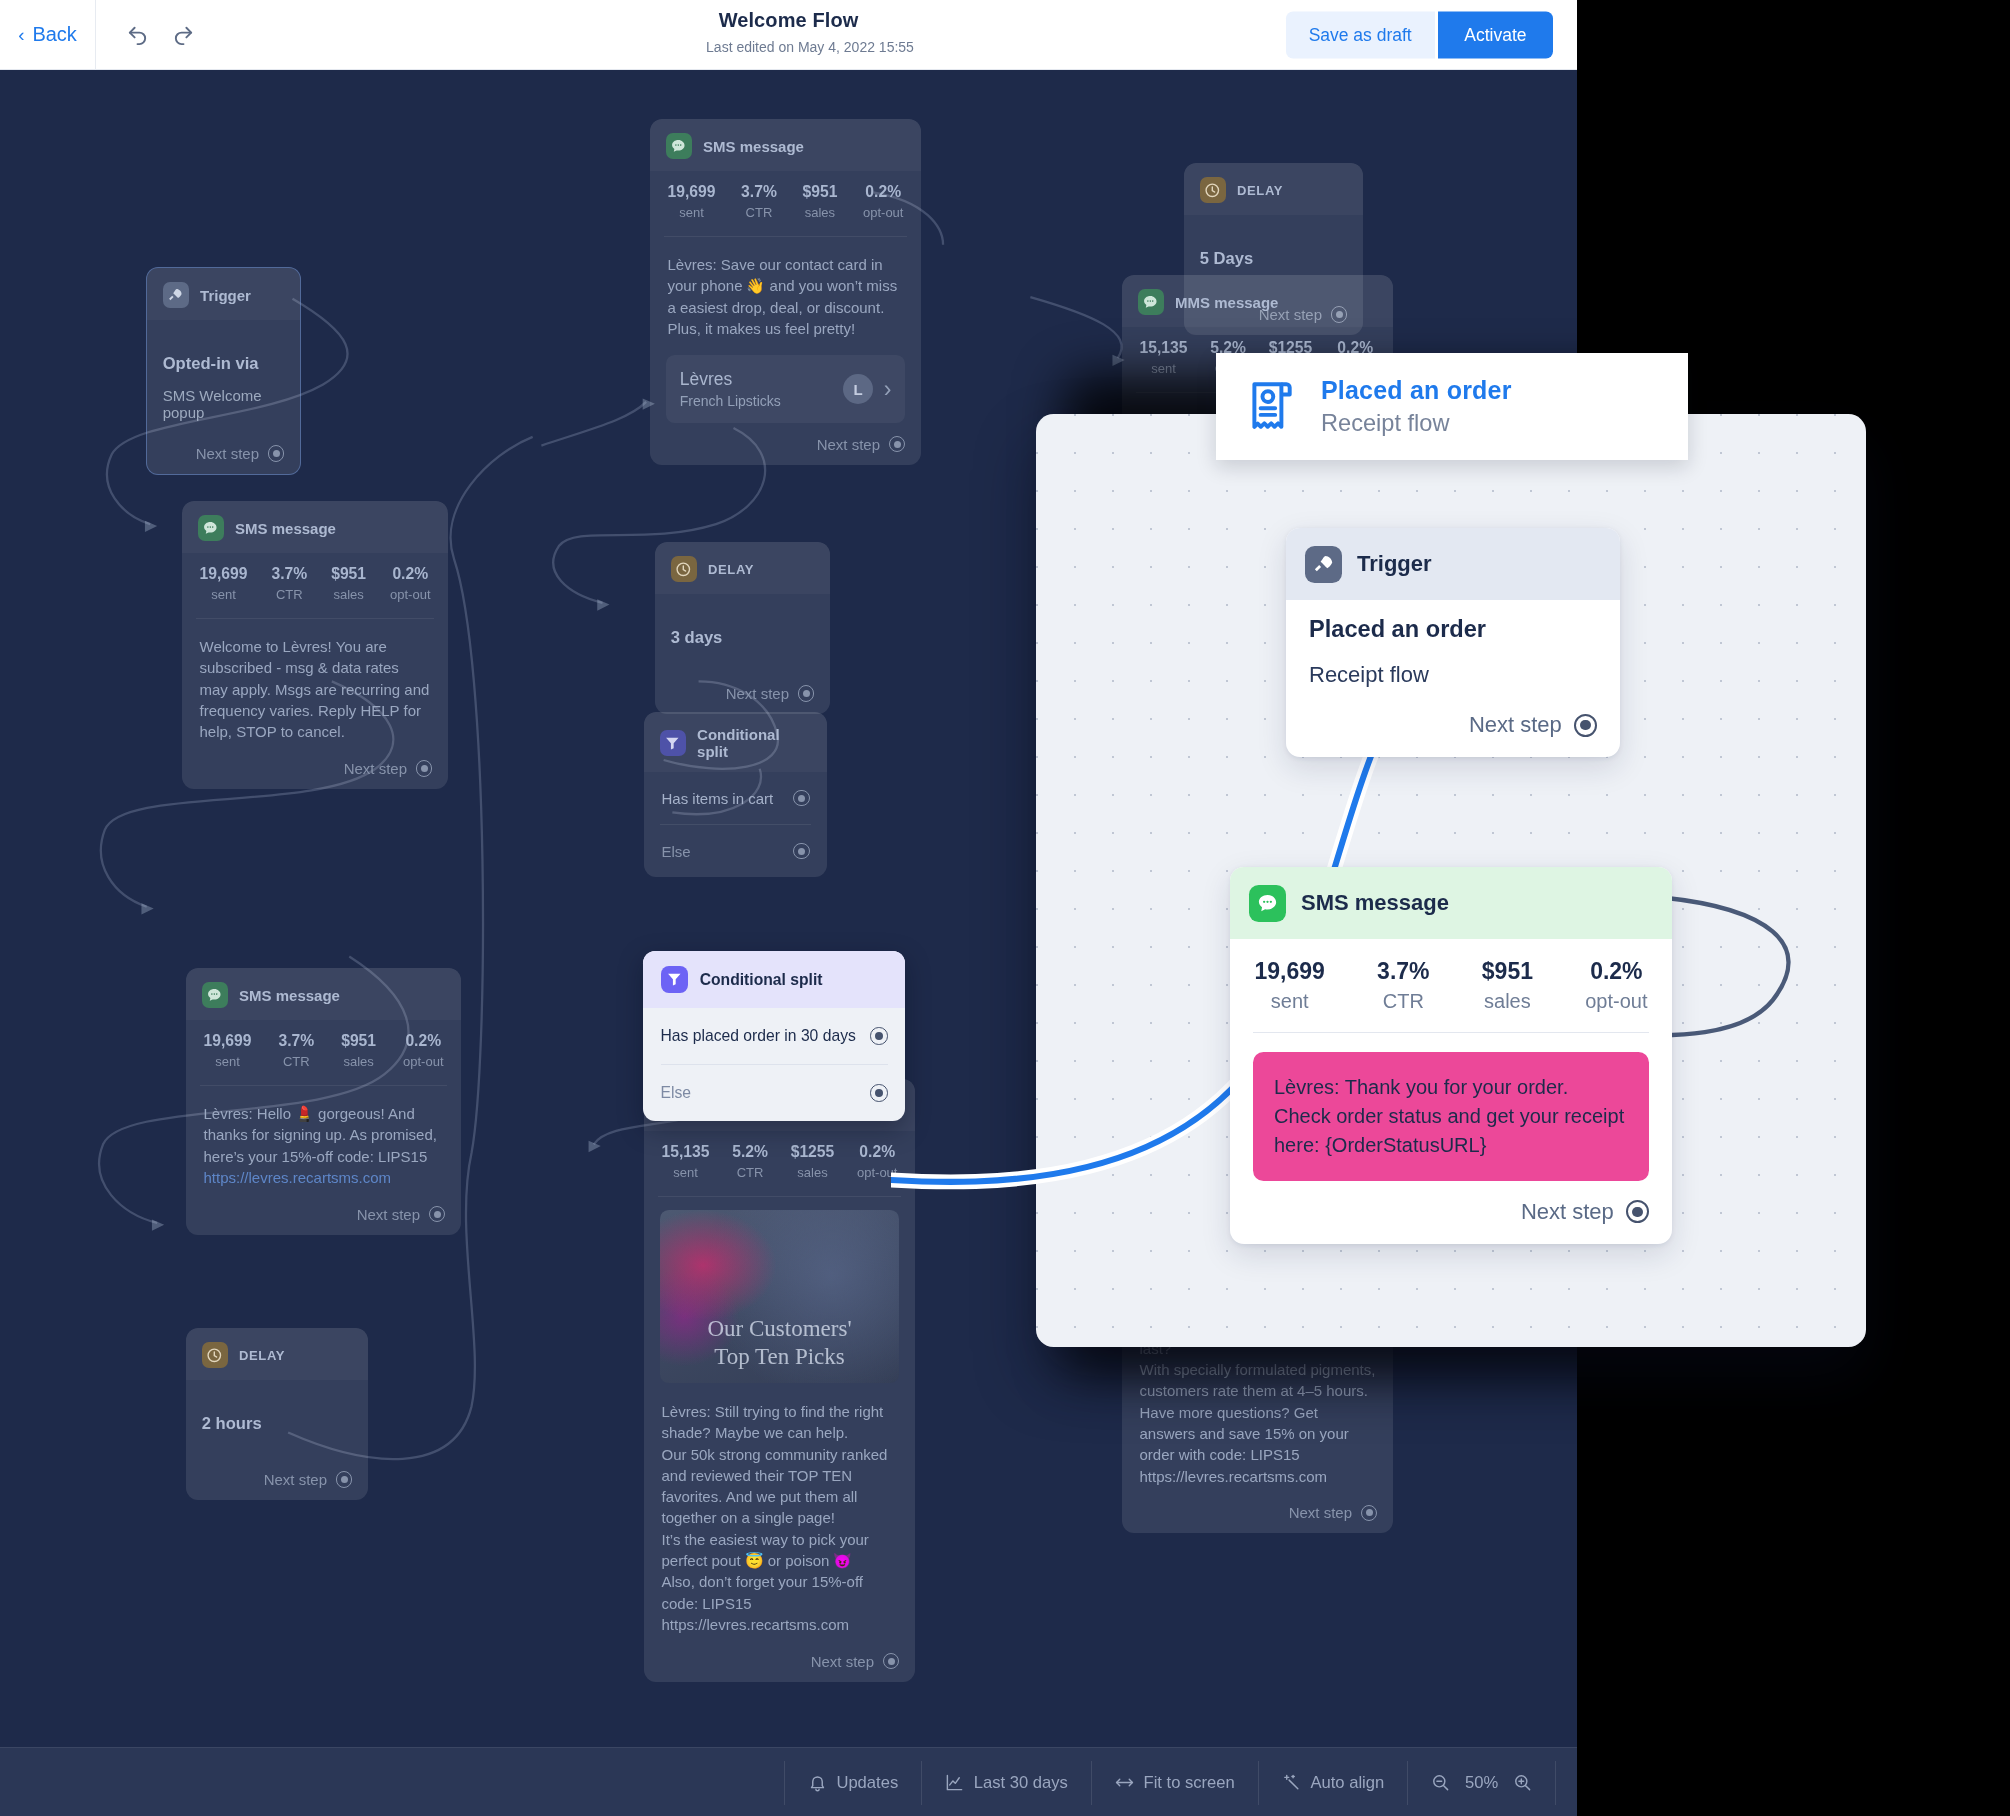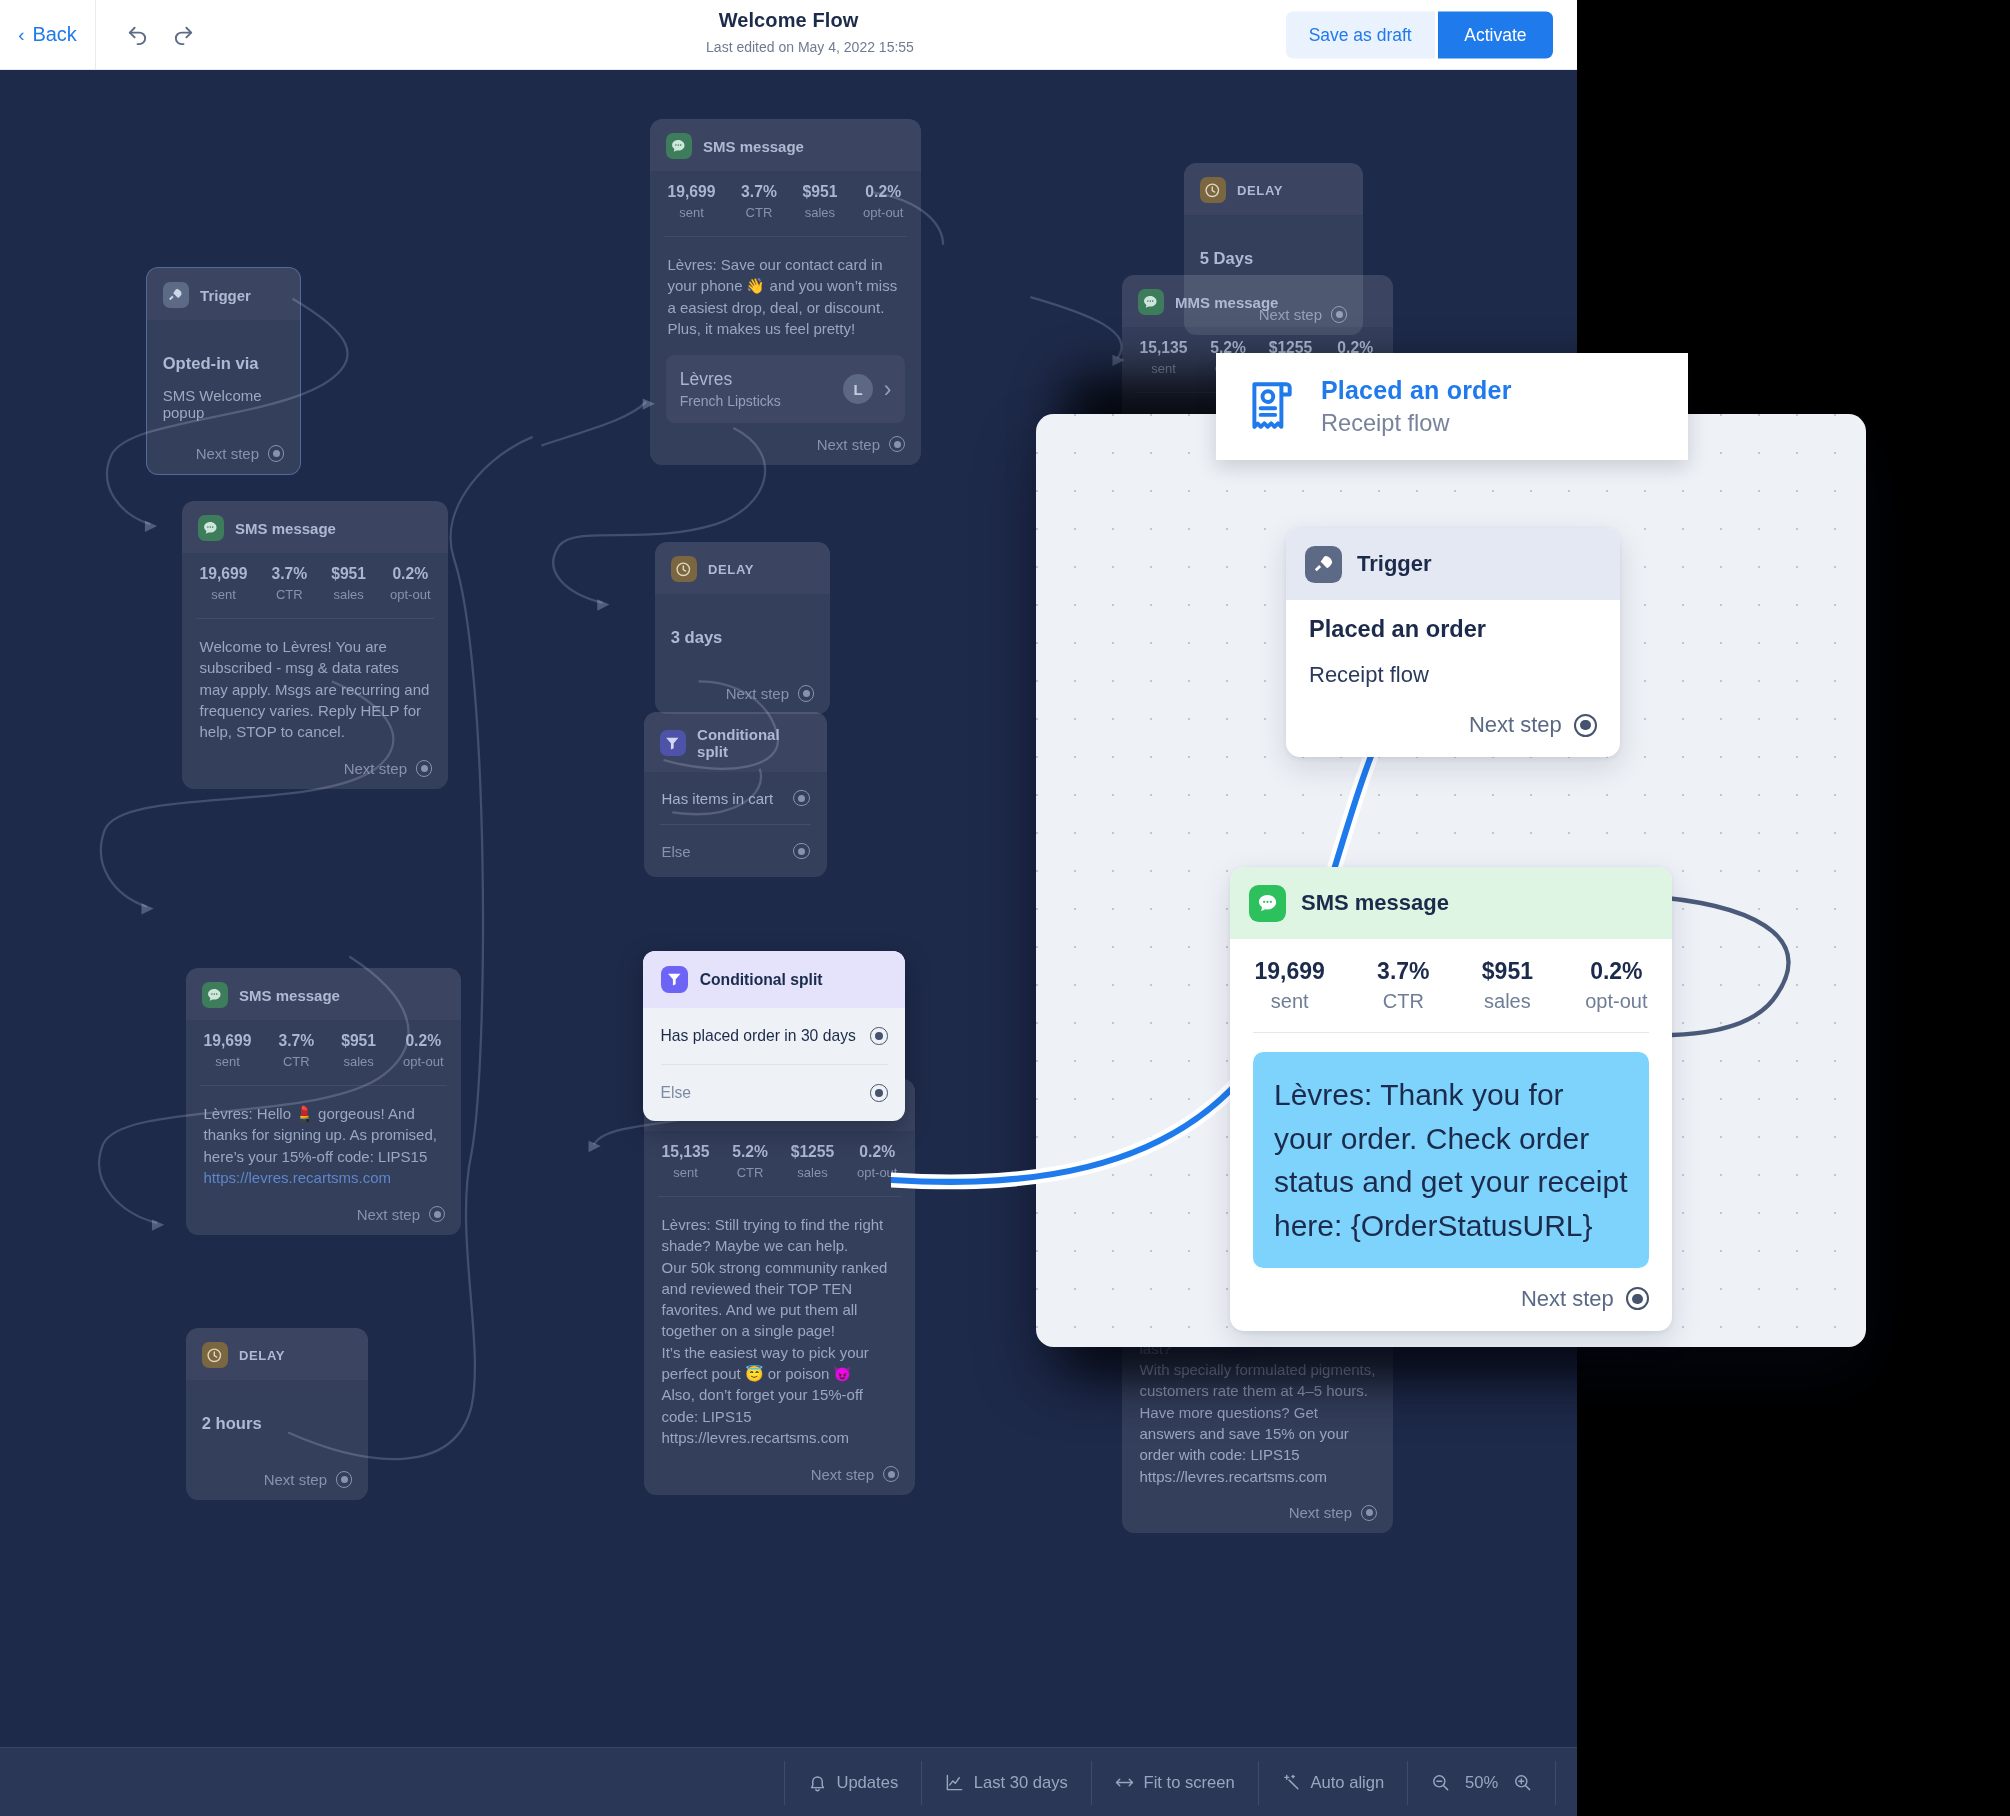--- a/index.html
+++ b/index.html
@@ -251,23 +251,23 @@
     width: 23px; height: 23px; border-radius: 50%;
     border: 2.2px solid #46536e; display: flex; align-items: center; justify-content: center; flex: none;
   }
   .bradio::after { content: ""; width: 10.5px; height: 10.5px; border-radius: 50%; background: #46536e; }
   .bstats { display: flex; justify-content: space-between; padding: 19px 24.5px 5.2px 24.5px; }
   .bstat { text-align: center; }
   .bstat-v { font-size: 23px; font-weight: 700; color: #1c2b4b; }
   .bstat-l { font-size: 20px; color: #6f7d96; margin-top: 5.2px; }
   .bdiv { height: 0.9px; background: #e3e7ef; margin: 14px 23px 0 23px; }
   .bmsg {
-    margin: 19px 23px 0 23px; background: #7dd3fc;
+    margin: 19px 23px 0 23px; background: #ec4899;
     border-radius: 10.5px; padding: 21px 21px;
-    font-size: 30px; line-height: 1.45; color: #1c2b4b;
+    font-size: 20px; line-height: 1.45; color: #1c2b4b;
   }
 </style>
 </head>
 <body>
 
 <div id="app">
 
   <div id="topbar">
     <div class="back-btn">
       <span class="back-chev">‹</span>
@@ -551,20 +551,24 @@
         <div class="stat">
           <div class="stat-v">$1255</div>
           <div class="stat-l">sales</div>
         </div>
         <div class="stat">
           <div class="stat-v">0.2%</div>
           <div class="stat-l">opt-out</div>
         </div>
       </div>
       <div class="divider"></div>
+      <div class="mms-img mms-a">
+        <div class="cap" style="white-space:pre-line">Our Customers'
+Top Ten Picks</div>
+      </div>
       <div class="msg-txt">Lèvres: Still trying to find the right shade? Maybe we can help.
 Our 50k strong community ranked and reviewed their TOP TEN favorites. And we put them all together on a single page!
 It’s the easiest way to pick your perfect pout 😇 or poison 😈
 Also, don’t forget your 15%-off code: LIPS15
 https://levres.recartsms.com</div>
       <div class="nextstep">
         <span>Next step</span>
         <span class="radio"></span>
       </div>
     </div>

